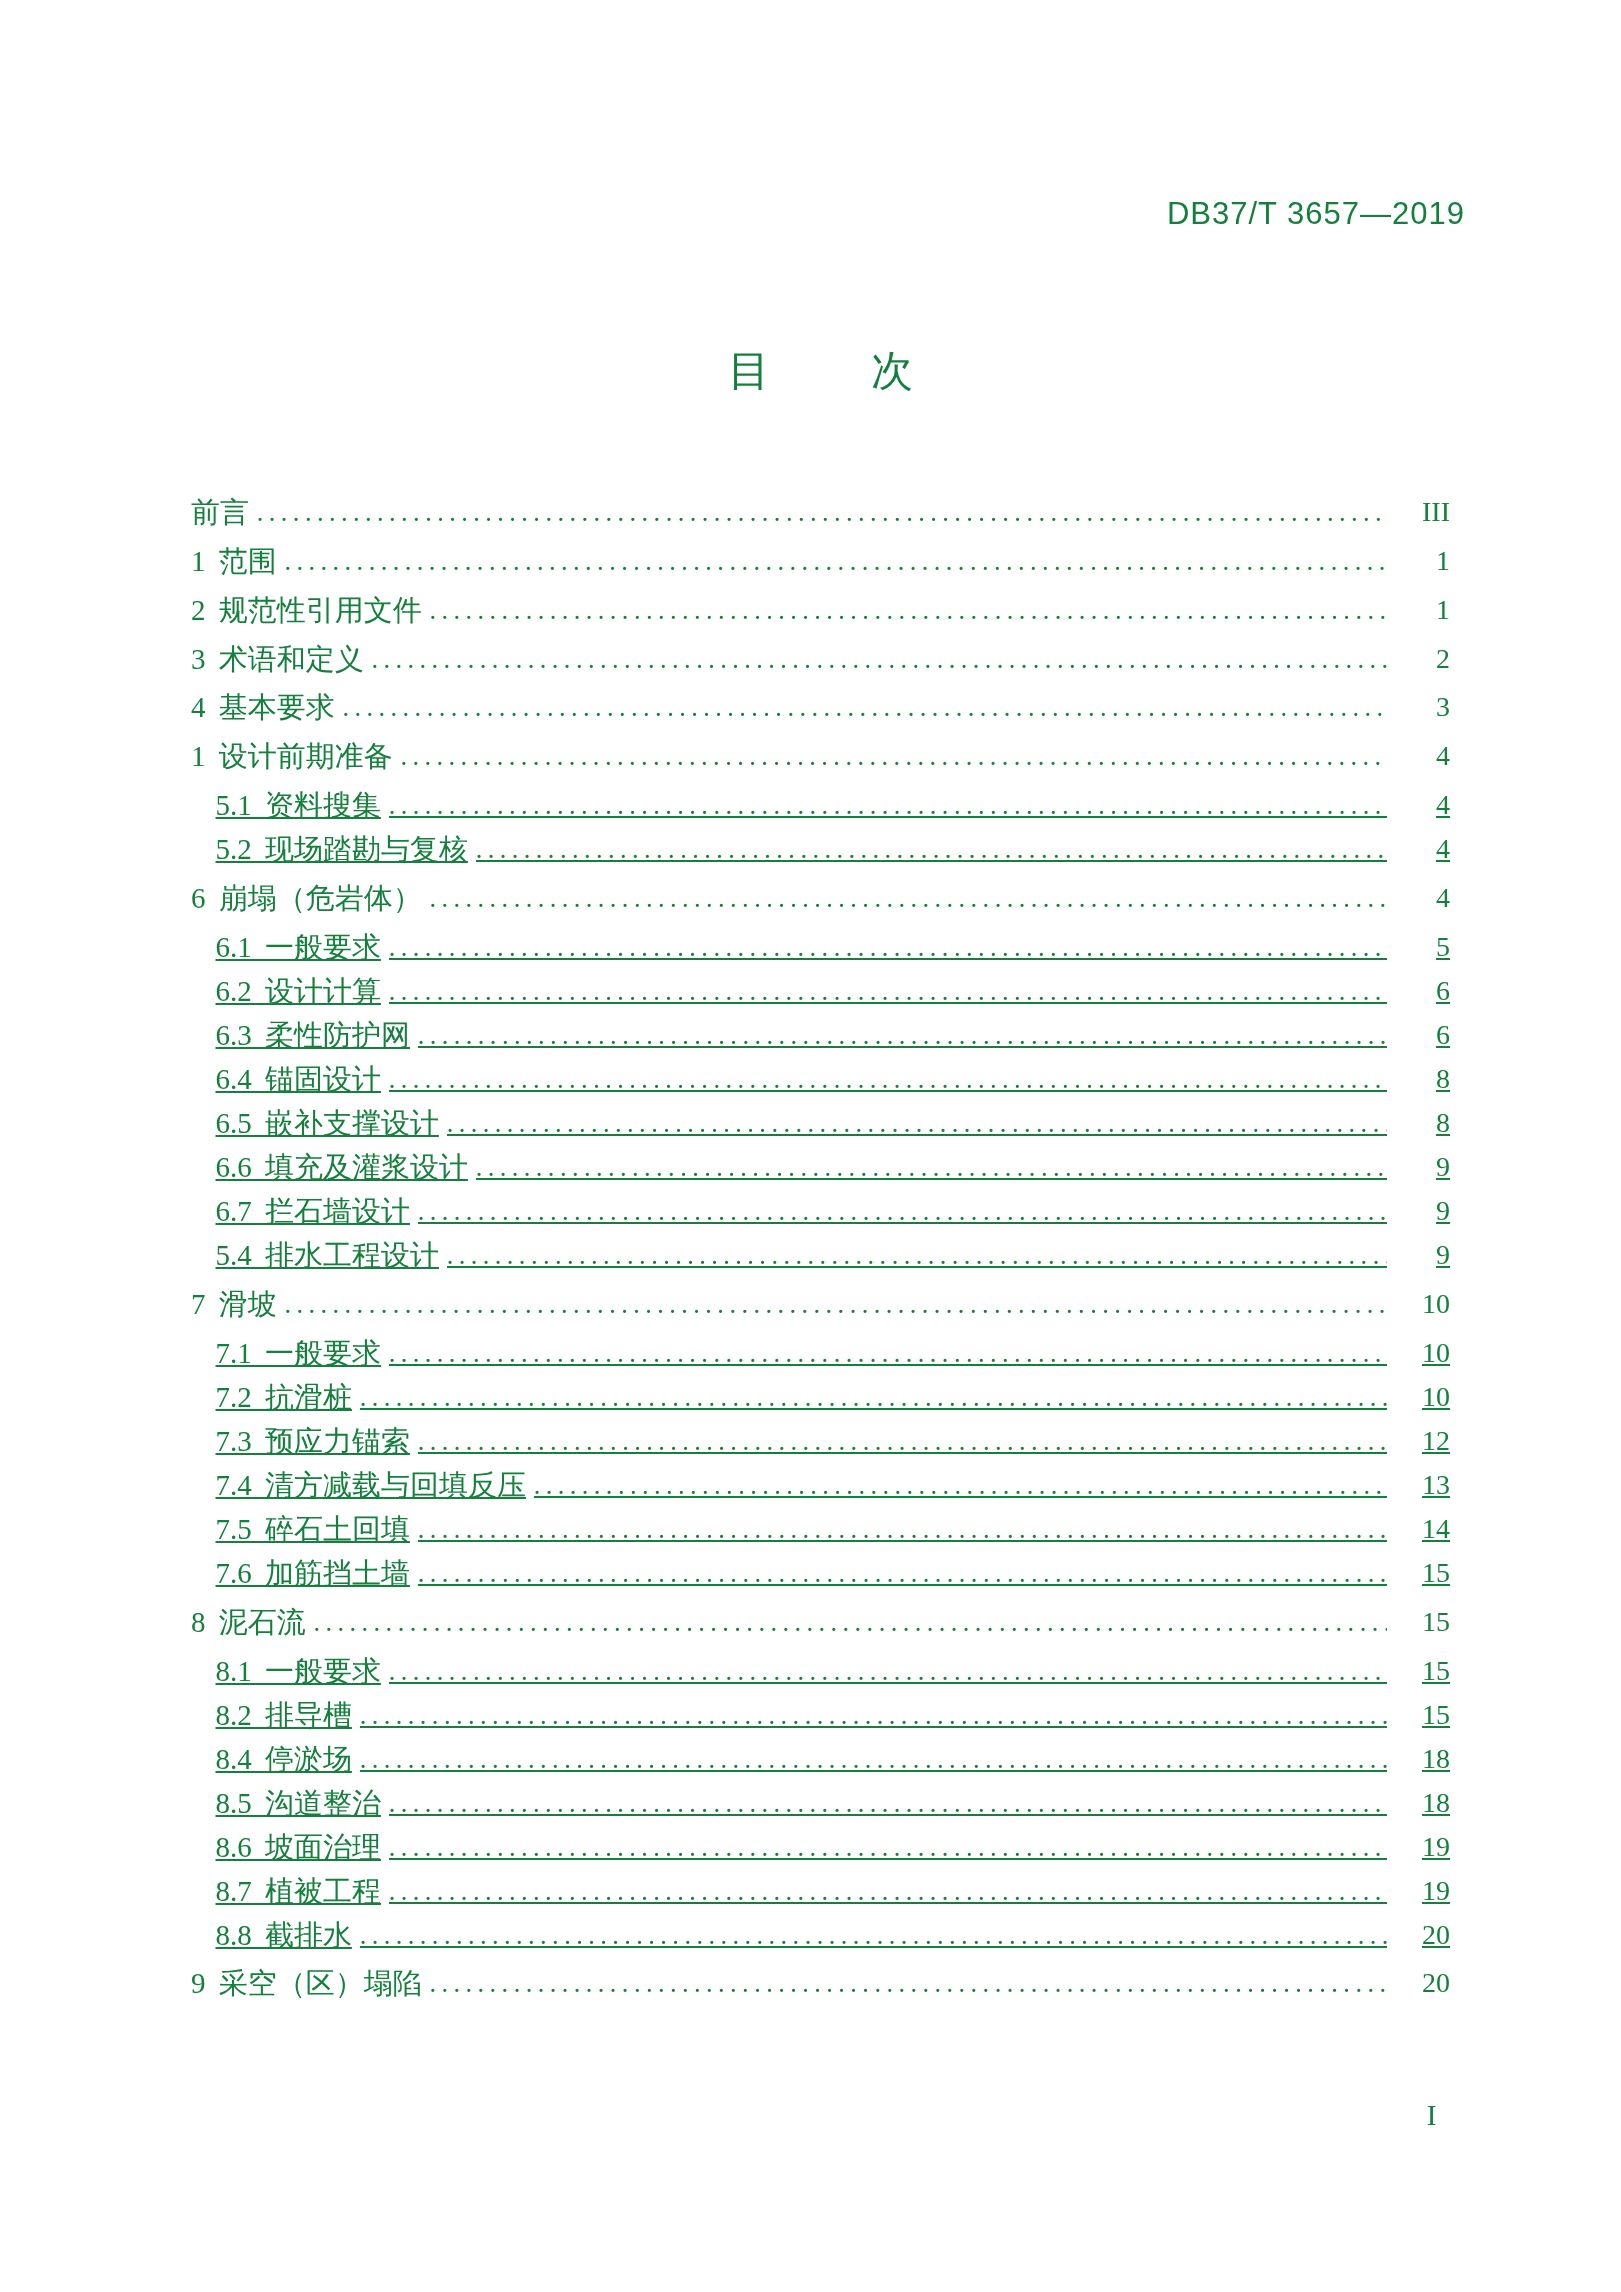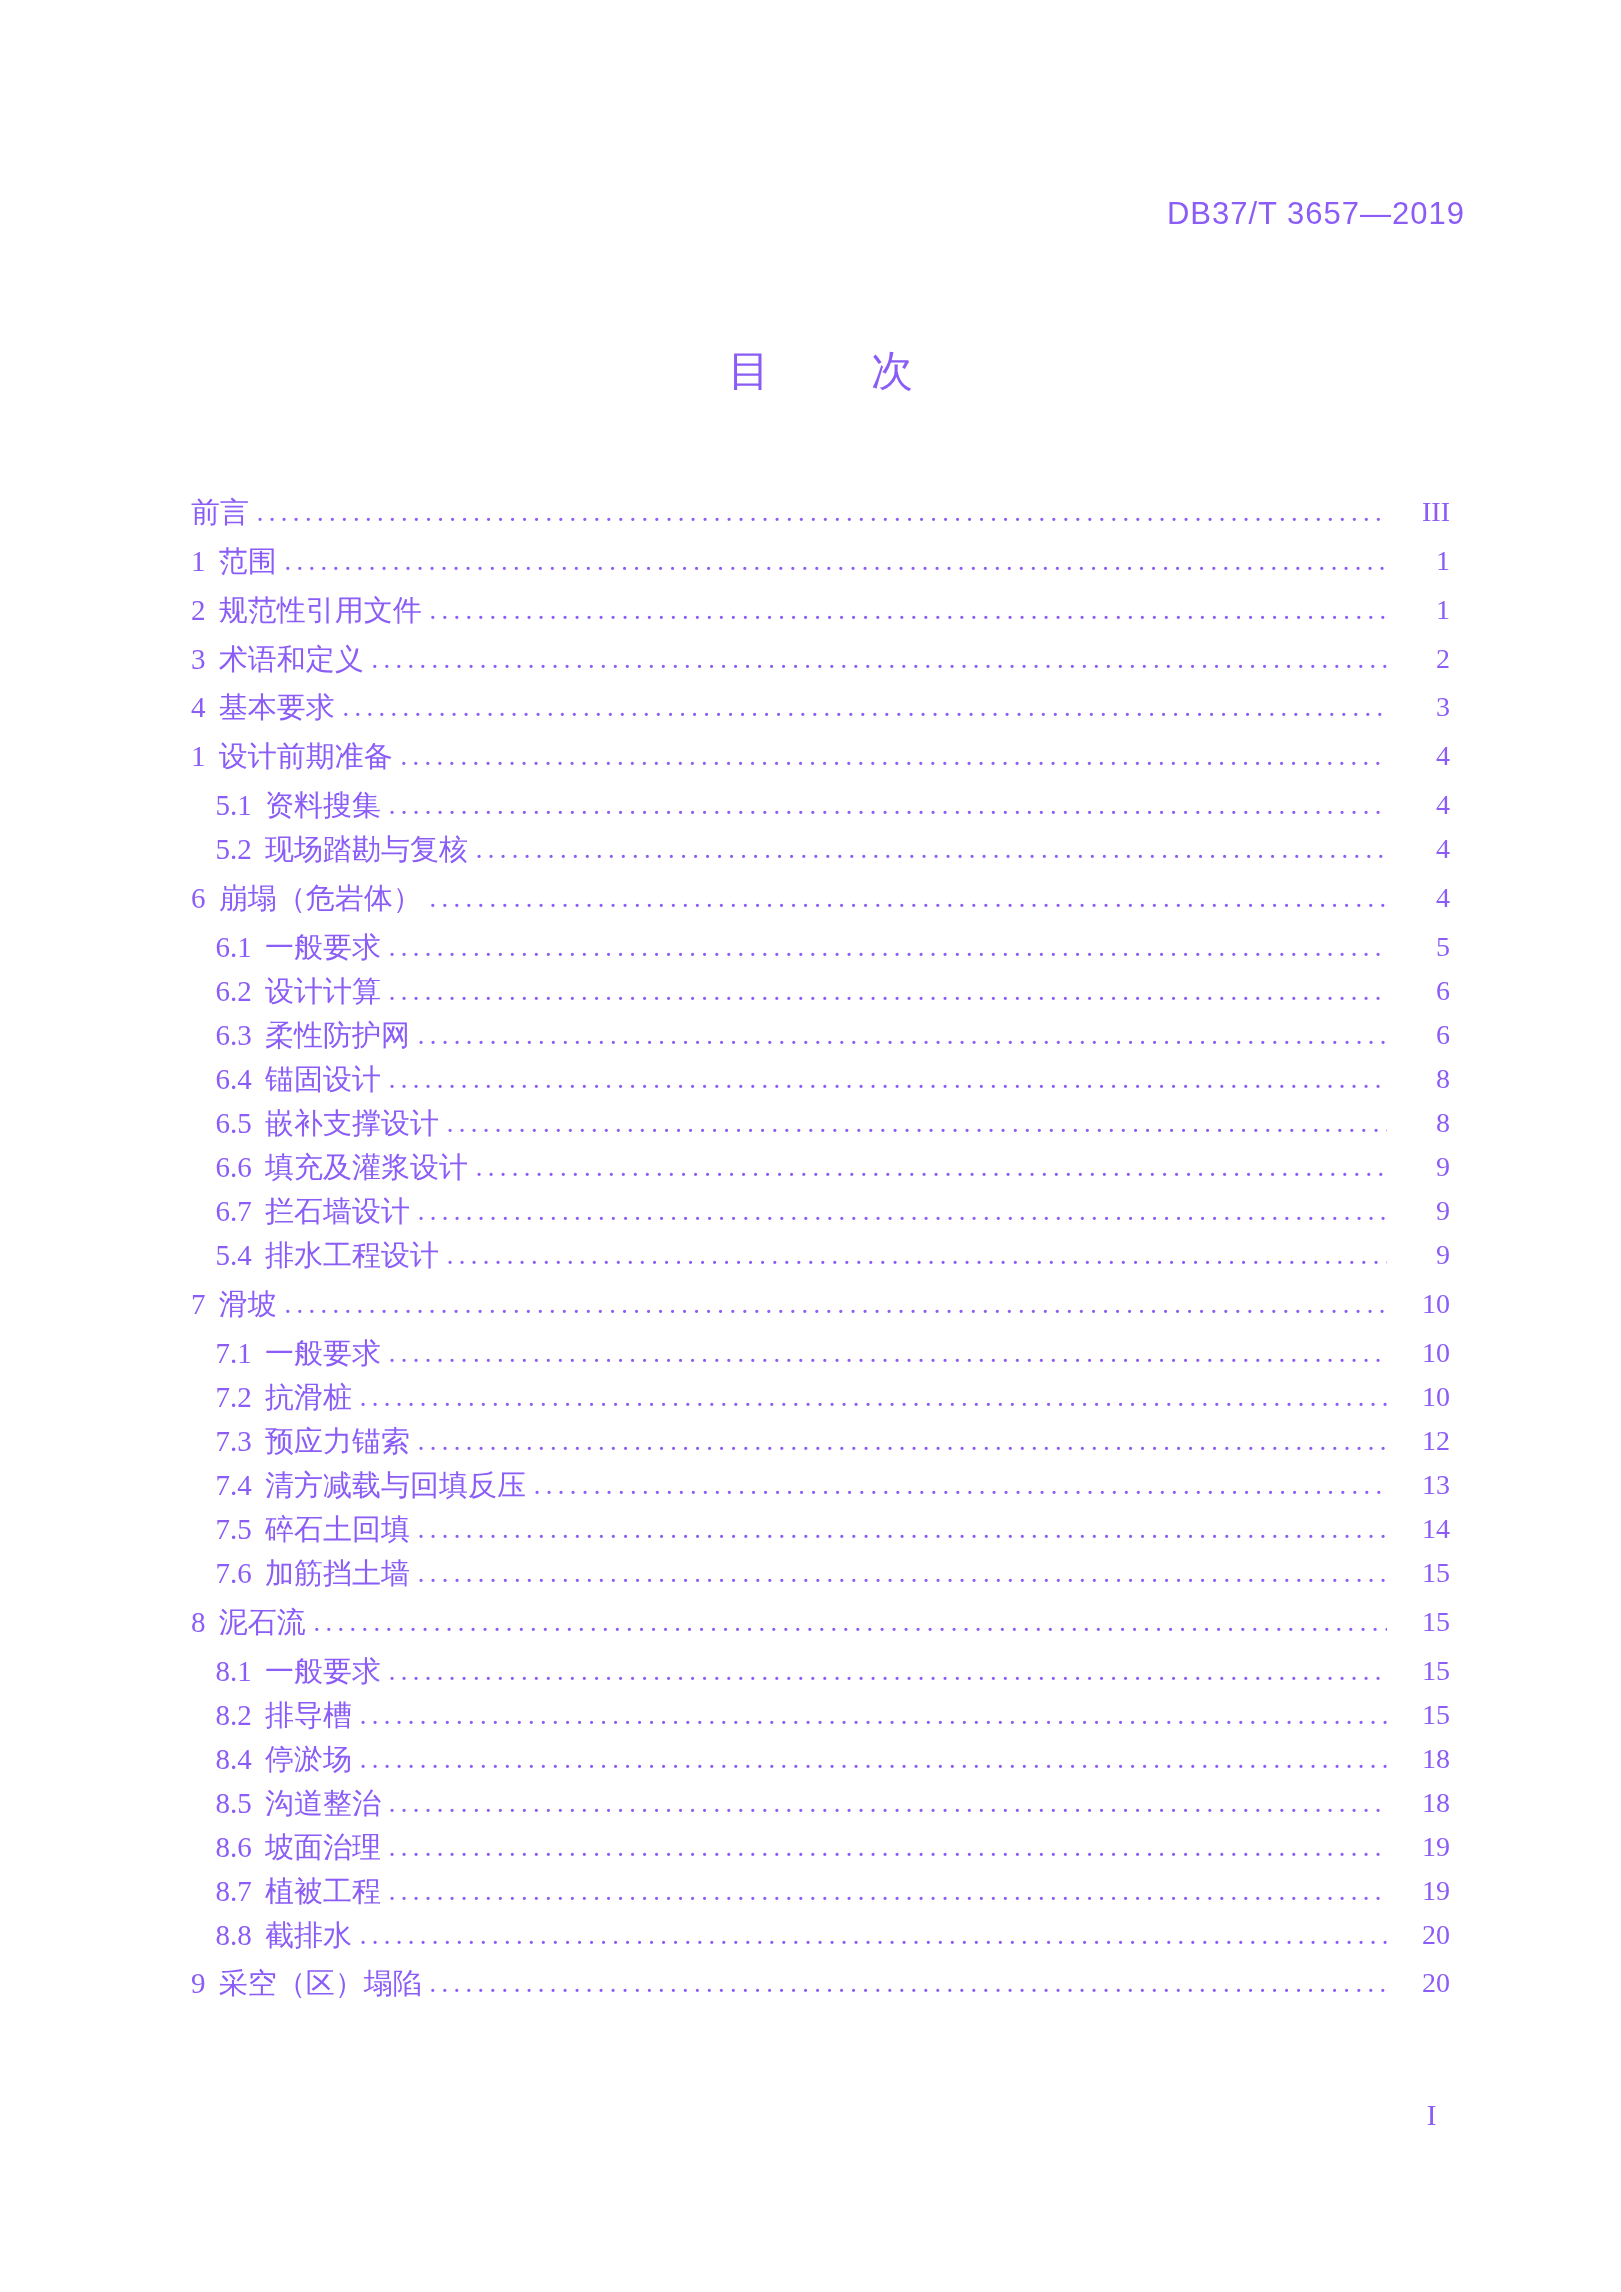--- a/index.html
+++ b/index.html
@@ -5,21 +5,21 @@
   html, body {
     margin: 0;
     padding: 0;
     background: #ffffff;
   }
   .page {
     position: relative;
     width: 1621px;
     height: 2293px;
     background: #ffffff;
-    color: #8b5cf6;
+    color: #15803d;
     font-family: "Liberation Serif", "DejaVu Serif", serif;
     overflow: hidden;
   }
   
   .header {
     position: absolute;
     top: 194px;
     left: 191px;
     width: 1274px;
     text-align: right;
@@ -55,21 +55,21 @@
   .toc-row {
     display: flex;
     align-items: flex-start;
     height: 44px;
     line-height: 44px;
     font-size: 29px;
     white-space: nowrap;
     cursor: pointer;
   }
   .toc-row.level1 { margin-top: 4.9px; margin-bottom: 4.9px; }
-  .toc-row.level2 { padding-left: 24.5px; }
+  .toc-row.level2 { padding-left: 24.5px; text-decoration: underline; }
   .toc-label {
     flex: none;
     word-spacing: 5.9px;
   }
   .toc-dots {
     flex: 1 1 auto;
     overflow: hidden;
     white-space: nowrap;
     margin: 0 11.8px 0 7.8px;
     font-size: 26.5px;

